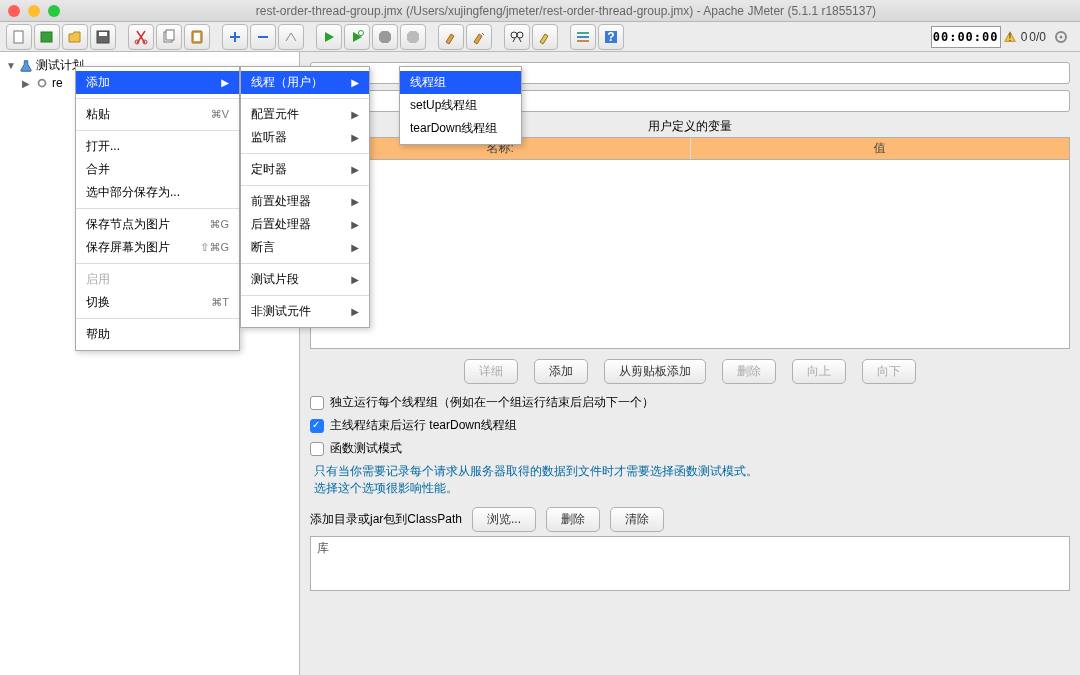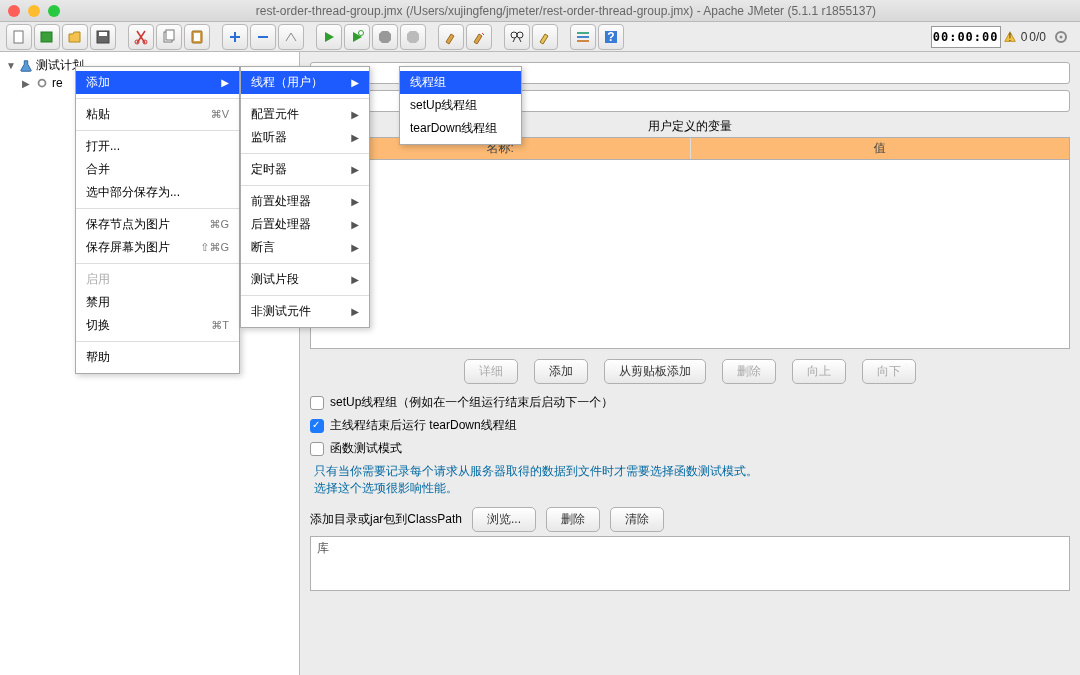--- a/index.html
+++ b/index.html
@@ -240,21 +240,21 @@
     <div class="btn-row">
       <div class="btn disabled">详细</div>
       <div class="btn">添加</div>
       <div class="btn">从剪贴板添加</div>
       <div class="btn disabled">删除</div>
       <div class="btn disabled">向上</div>
       <div class="btn disabled">向下</div>
     </div>
     <div class="check-row">
       <span class="chk"></span>
-      <span>setUp线程组（例如在一个组运行结束后启动下一个）</span>
+      <span>独立运行每个线程组（例如在一个组运行结束后启动下一个）</span>
     </div>
     <div class="check-row">
       <span class="chk on"></span>
       <span>主线程结束后运行 tearDown线程组</span>
     </div>
     <div class="check-row">
       <span class="chk"></span>
       <span>函数测试模式</span>
     </div>
     <div class="note">
@@ -298,23 +298,20 @@
     </div>
   <div class="menu-item">
       <span class="lbl">保存屏幕为图片</span>
       <span class="shortcut">⇧⌘G</span>
     </div>
   <div class="menu-sep"></div>
   <div class="menu-item disabled">
       <span class="lbl">启用</span>
     </div>
   <div class="menu-item">
-      <span class="lbl">禁用</span>
-    </div>
-  <div class="menu-item">
       <span class="lbl">切换</span>
       <span class="shortcut">⌘T</span>
     </div>
   <div class="menu-sep"></div>
   <div class="menu-item">
       <span class="lbl">帮助</span>
     </div>
 </div>
 
 <div class="menu menu2">

